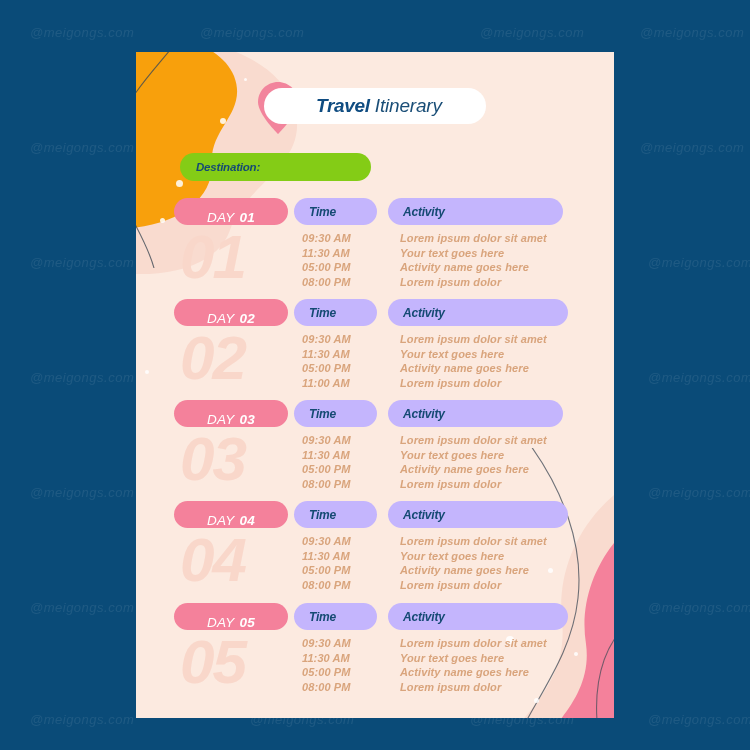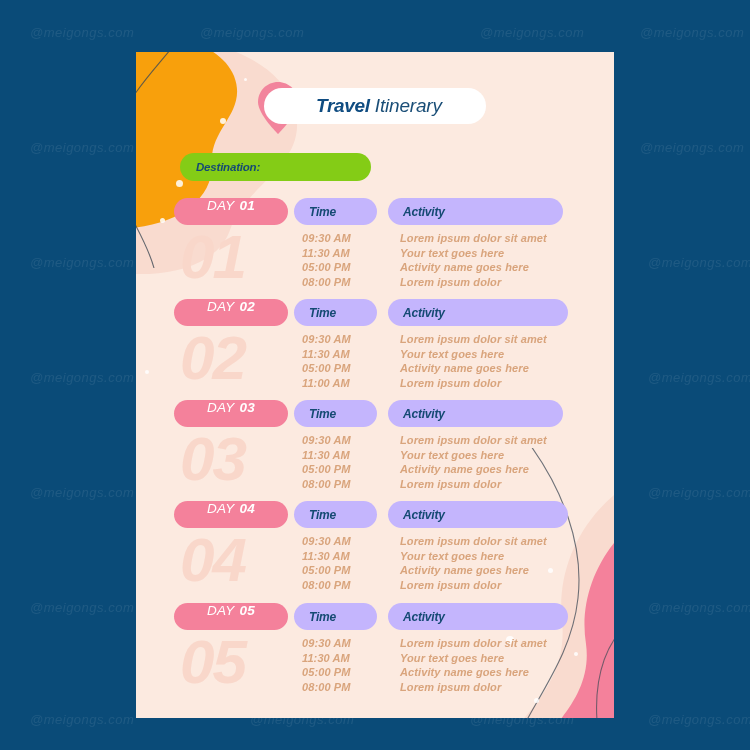--- a/index.html
+++ b/index.html
@@ -103,21 +103,21 @@
     line-height: 1;
     user-select: none;
   }
 
   .day-pill {
     position: absolute;
     left: 38px; top: 0;
     width: 114px; height: 27px;
     background: #F4819B;
     border-radius: 14px;
-    display: flex; align-items: flex-start; justify-content: center;
+    display: flex; align-items: flex-end; justify-content: center;
     color: #FFFFFF;
     font-size: 13.5px; font-style: italic;
     letter-spacing: .2px;
   }
   .day-pill .d-word { font-weight: normal; }
   .day-pill .d-num  { font-weight: bold; margin-left: 5px; }
 
   .col-head {
     position: absolute;
     top: 0; height: 27px;

